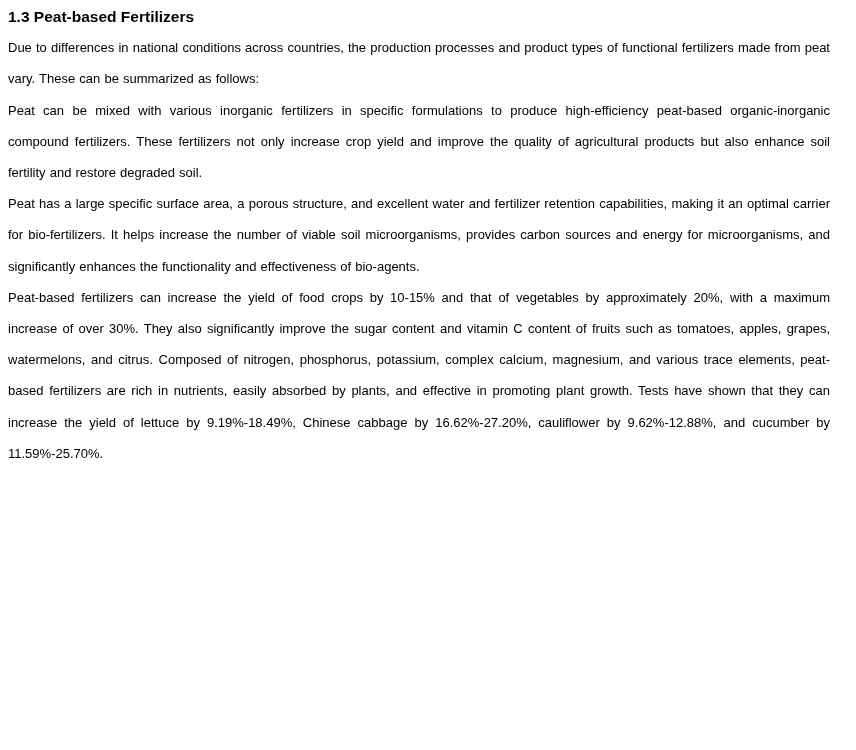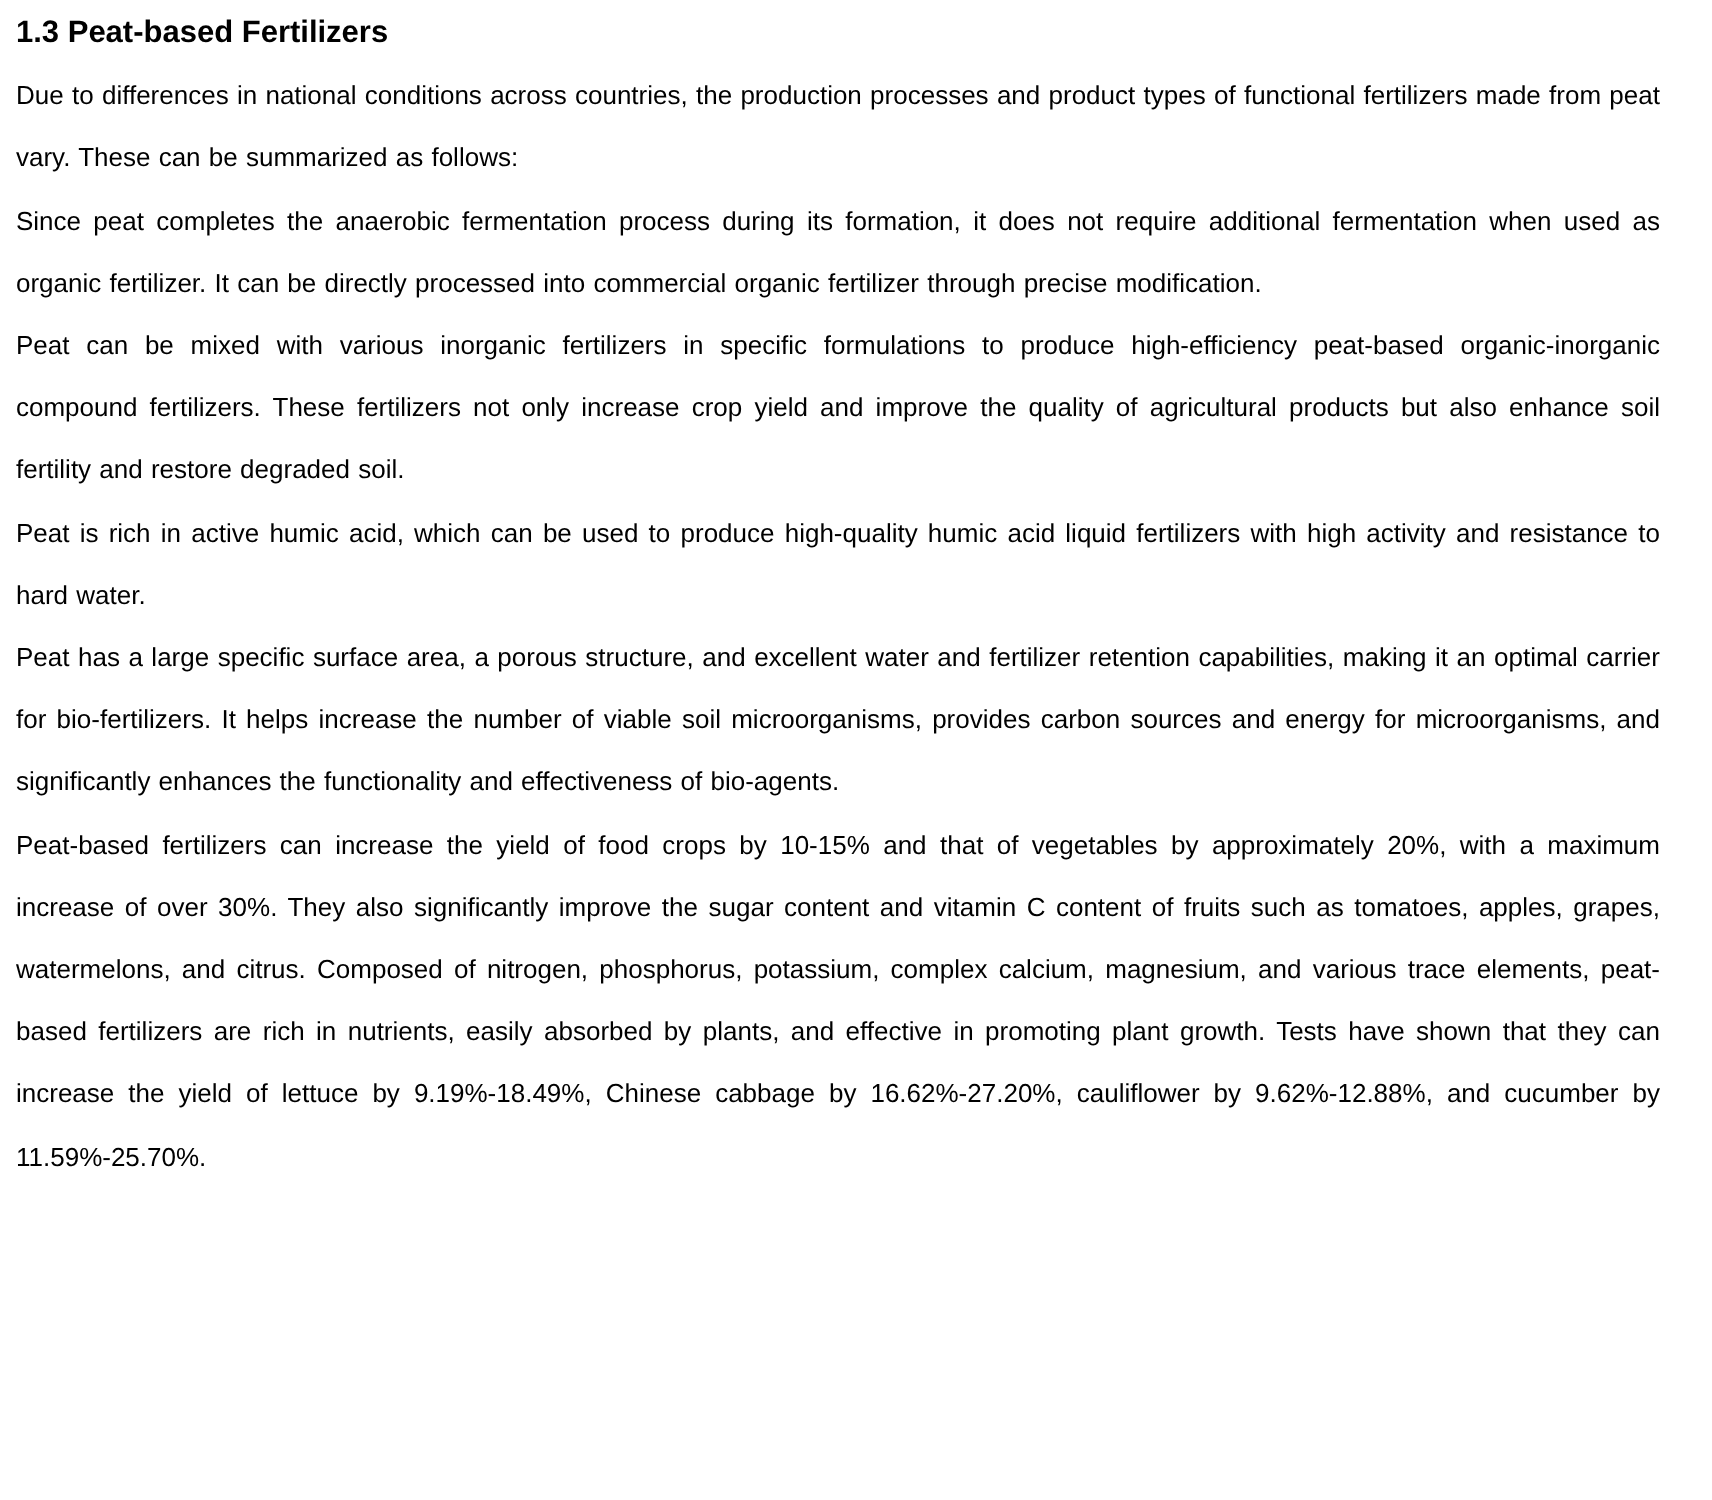--- a/index.html
+++ b/index.html
@@ -39,18 +39,16 @@
     color: #000000;
     word-spacing: 0.5px;
   }
 </style>
 </head>
 <body>
 
 <div class="page">
   <h1 class="heading">1.3 Peat-based Fertilizers</h1>
   <p class="para">Due to differences in national conditions across countries, the production processes and product types of functional fertilizers made from peat vary. These can be summarized as follows:</p>
-  <p class="para">Since peat completes the anaerobic fermentation process during its formation, it does not require additional fermentation when used as organic fertilizer. It can be directly processed into commercial organic fertilizer through precise modification.</p>
   <p class="para">Peat can be mixed with various inorganic fertilizers in specific formulations to produce high-efficiency peat-based organic-inorganic compound fertilizers. These fertilizers not only increase crop yield and improve the quality of agricultural products but also enhance soil fertility and restore degraded soil.</p>
-  <p class="para">Peat is rich in active humic acid, which can be used to produce high-quality humic acid liquid fertilizers with high activity and resistance to hard water.</p>
   <p class="para">Peat has a large specific surface area, a porous structure, and excellent water and fertilizer retention capabilities, making it an optimal carrier for bio-fertilizers. It helps increase the number of viable soil microorganisms, provides carbon sources and energy for microorganisms, and significantly enhances the functionality and effectiveness of bio-agents.</p>
   <p class="para">Peat-based fertilizers can increase the yield of food crops by 10-15% and that of vegetables by approximately 20%, with a maximum increase of over 30%. They also significantly improve the sugar content and vitamin C content of fruits such as tomatoes, apples, grapes, watermelons, and citrus. Composed of nitrogen, phosphorus, potassium, complex calcium, magnesium, and various trace elements, peat-based fertilizers are rich in nutrients, easily absorbed by plants, and effective in promoting plant growth. Tests have shown that they can increase the yield of lettuce by 9.19%-18.49%, Chinese cabbage by 16.62%-27.20%, cauliflower by 9.62%-12.88%, and cucumber by 11.59%-25.70%.</p>
 </div>
 
 </body></html>

